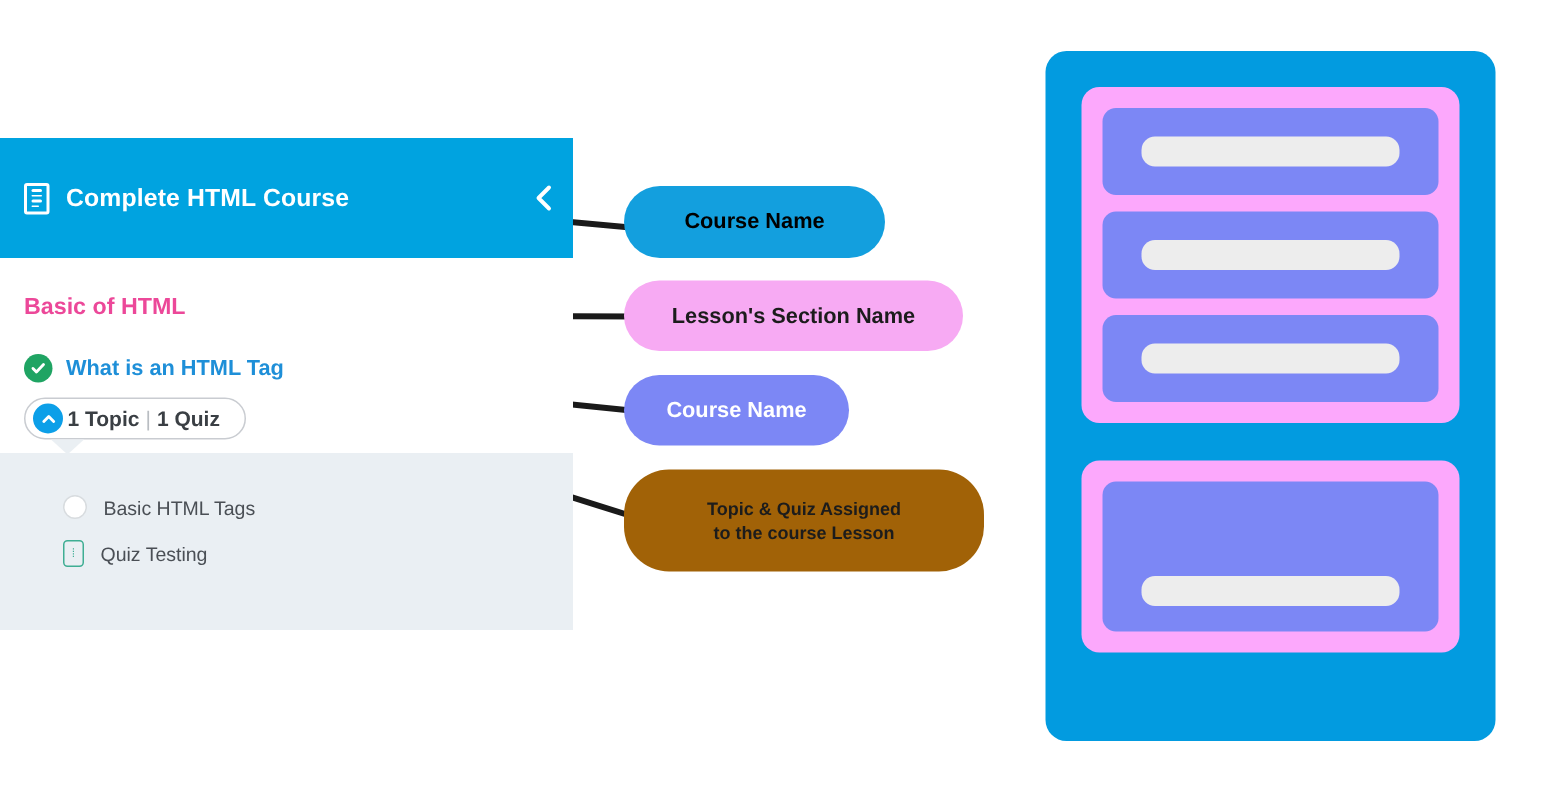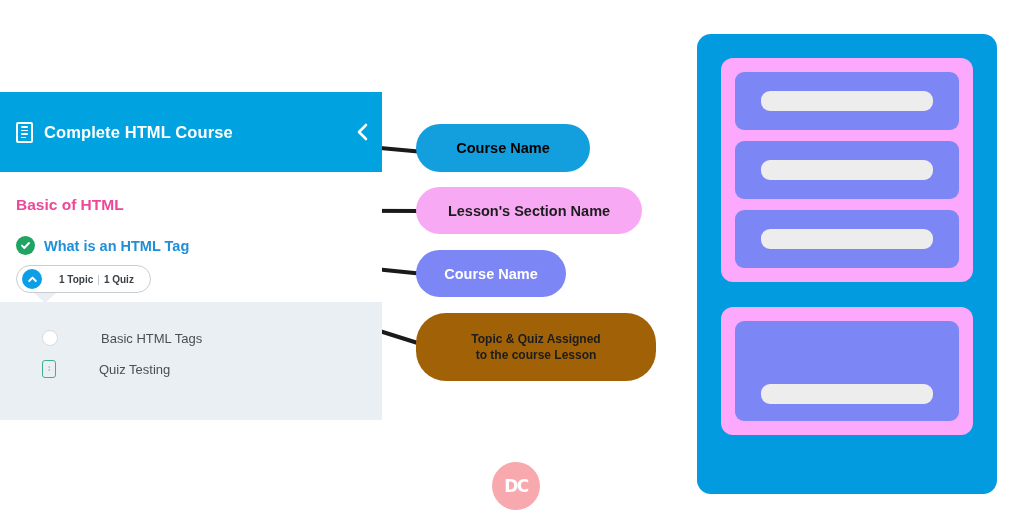--- a/index.html
+++ b/index.html
@@ -76,41 +76,41 @@
     height:28px;padding:0 16px 0 5px;
     background:#ffffff;border:1px solid #c9ccd1;border-radius:15px;
     box-sizing:border-box;
   }
   .chev-circle{
     width:20px;height:20px;border-radius:50%;background:#0C9FE8;
     display:flex;align-items:center;justify-content:center;flex:0 0 auto;
   }
   .chev-circle svg{display:block;}
   .meta-text{
-    margin-left:17px;font-size:10px;font-weight:bold;color:#3a3f44;
+    margin-left:3px;font-size:14px;font-weight:bold;color:#3a3f44;
     white-space:nowrap;
   }
   .meta-sep{color:#b9bdc2;font-weight:normal;margin:0 4px;}
 
   .expanded{
     position:relative;
     background:#eaeff3;
     margin-top:9px;
     height:118px;
     padding-top:20px;
     box-sizing:border-box;
   }
   .notch{
     position:absolute;top:-9px;left:34px;
     width:0;height:0;
     border-left:11px solid transparent;
     border-right:11px solid transparent;
     border-top:10px solid #eaeff3;
   }
-  .item-row{display:flex;align-items:center;padding-left:42px;margin-top:8px;gap:32px;}
+  .item-row{display:flex;align-items:center;padding-left:42px;margin-top:8px;}
   .item-row:first-of-type{margin-top:0;}
   .circle-icon{
     width:16px;height:16px;border-radius:50%;
     background:#ffffff;border:1px solid #d8dcdf;box-sizing:border-box;flex:0 0 auto;
   }
   .quiz-icon{
     width:14px;height:18px;border:1.5px solid #3FAE93;border-radius:3px;
     box-sizing:border-box;flex:0 0 auto;position:relative;
     display:flex;align-items:center;justify-content:center;
   }
@@ -290,17 +290,14 @@
         <div class="bar"></div>
       </div>
     </div>
     <div class="sec-block">
       <div class="lesson-block tall">
         <div class="bar"></div>
       </div>
     </div>
   </div>
 
-  <div class="watermark">
-    <span>DC</span>
-  </div>
 
 </div>
 
 </body></html>

